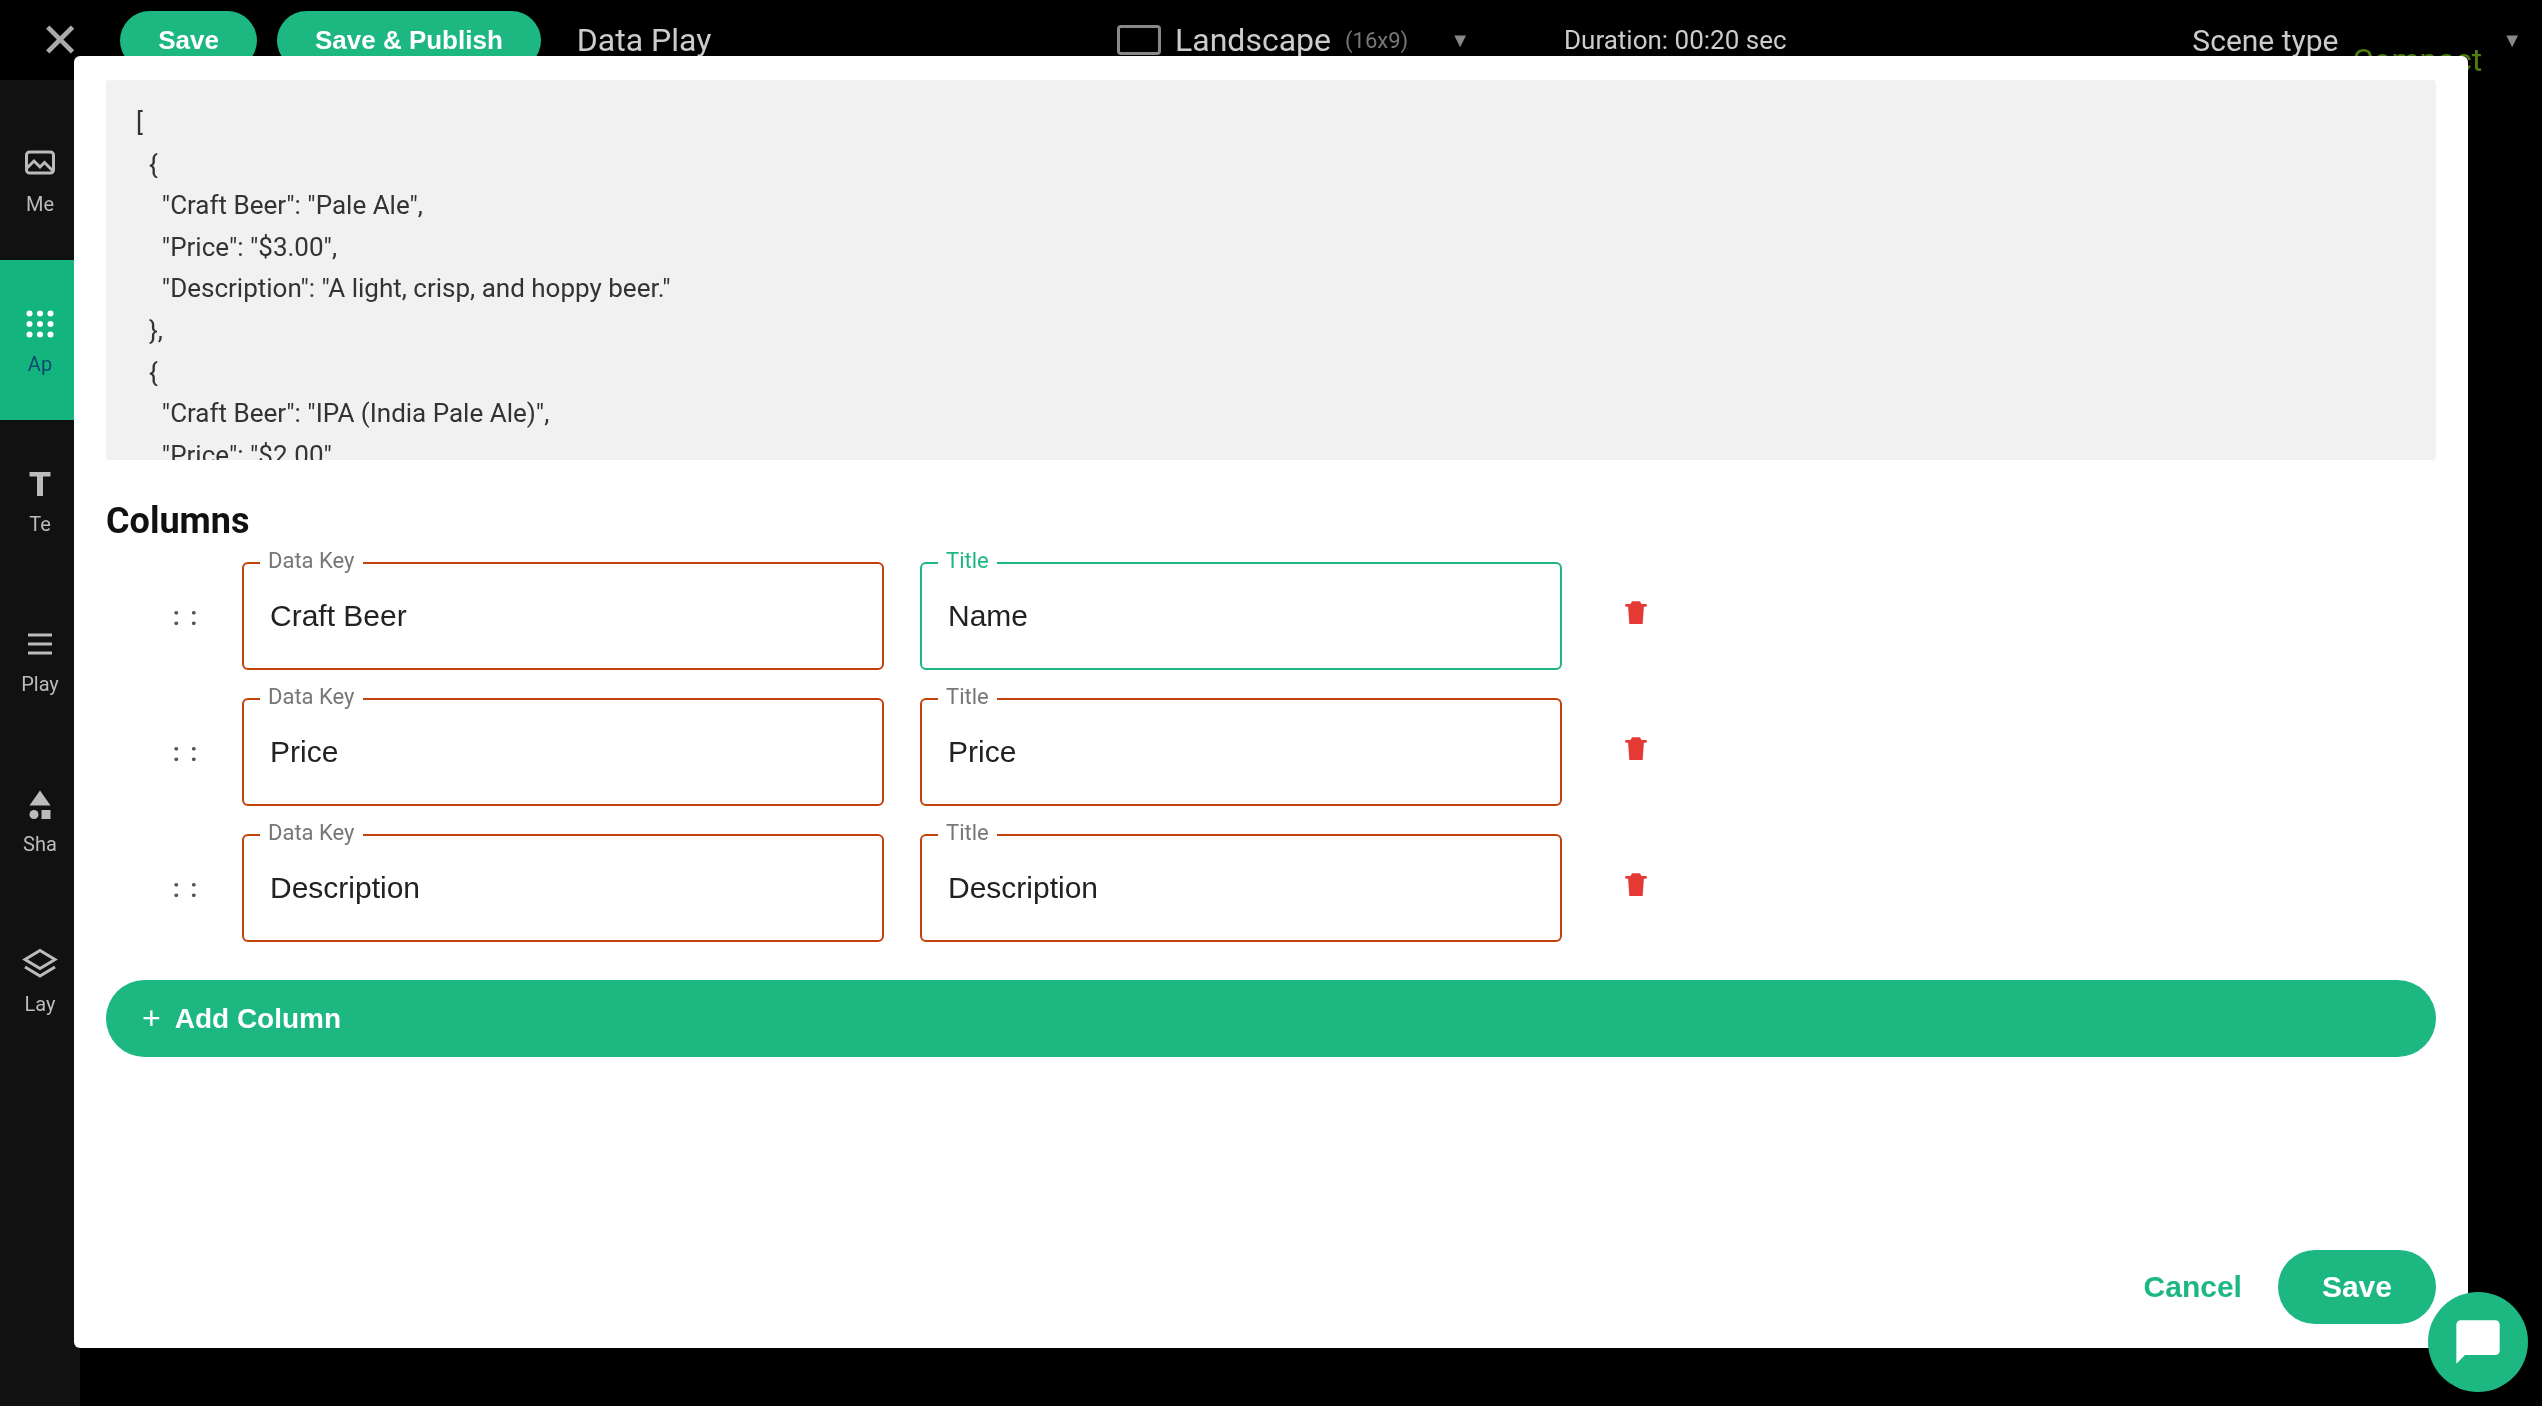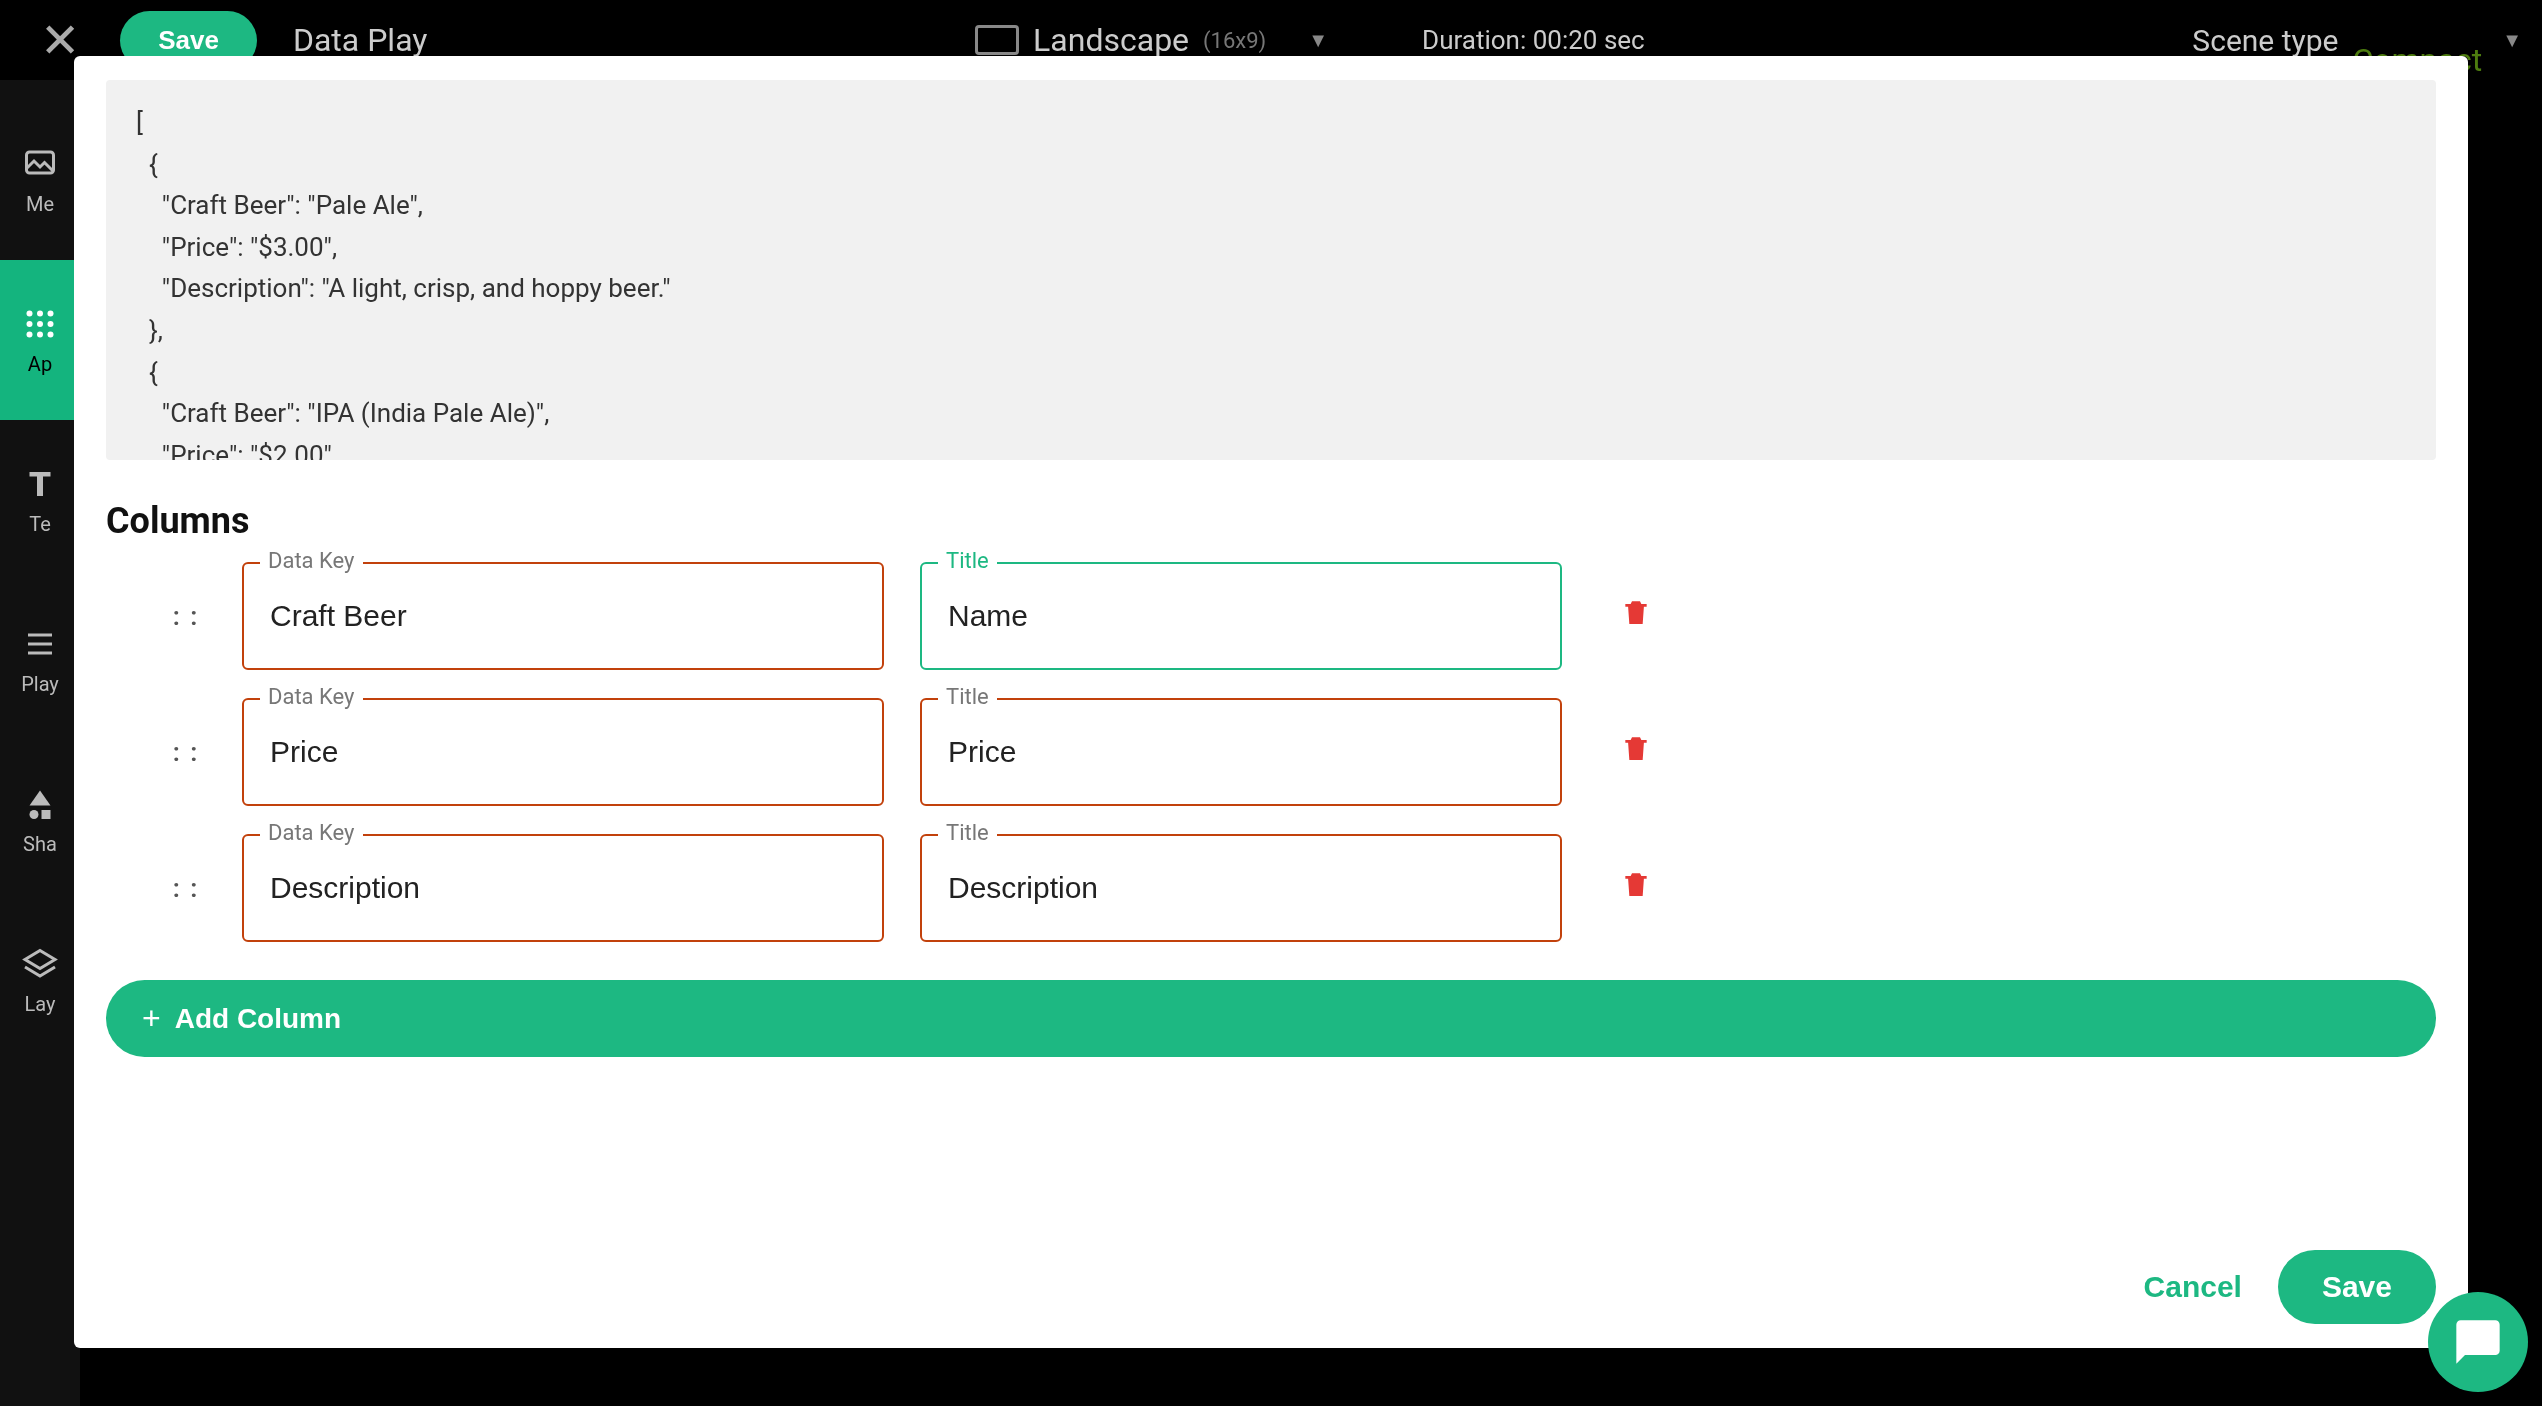--- a/index.html
+++ b/index.html
@@ -44,21 +44,21 @@
     .aspect-hint { font-size: 22px; color: #777; }
     .chevron-down-sm { color:#888; font-size:20px; margin-left:28px; }
     .duration { font-size:26px; color:#ccc; margin-left:80px; }
     .scene-type-wrap { display:flex; align-items:center; gap:14px; margin-left:auto; color:#ccc; font-size:30px; }
     .scene-type-value { color:#4d7c0f; font-size:32px;margin-top:40px; }
     .left-rail {
       position:absolute; left:0; top:80px; bottom:0; width:80px; background:#111;
       display:flex; flex-direction:column; align-items:center; padding-top:20px;
     }
     .rail-item { width:80px; height:160px; display:flex; flex-direction:column; align-items:center; justify-content:center; gap:8px; color:#bbb; font-size:20px; }
-    .rail-item.active { background:#14b47e; color:#000000; }
+    .rail-item.active { background:#14b47e; color:#0c4a6e; }
     .rail-icon { width:40px; height:40px; display:flex; align-items:center; justify-content:center; }
 
     .modal {
       position:absolute;
       left:74px; right:74px;
       top:56px;
       bottom:58px;
       background:#fff;
       border-radius:6px;
       display:flex;
@@ -143,20 +143,21 @@
       color:#fff;
     }
     .chat-fab svg { width:52px; height:52px; }
   </style>
 </head>
 <body>
 
 <div class="topbar">
   <div class="close-x">✕</div>
   <button class="btn-pill">Save</button>
+  <button class="btn-pill">Save &amp; Publish</button>
   <div class="app-title">Data Play</div>
   <div class="topbar-center">
     <div class="aspect-box"></div>
     <span class="landscape-label">Landscape</span>
     <span class="aspect-hint">(16x9)</span>
     <span class="chevron-down-sm">▼</span>
     <span class="duration">Duration: 00:20 sec</span>
   </div>
   <div class="scene-type-wrap">
     <span>Scene type</span>

